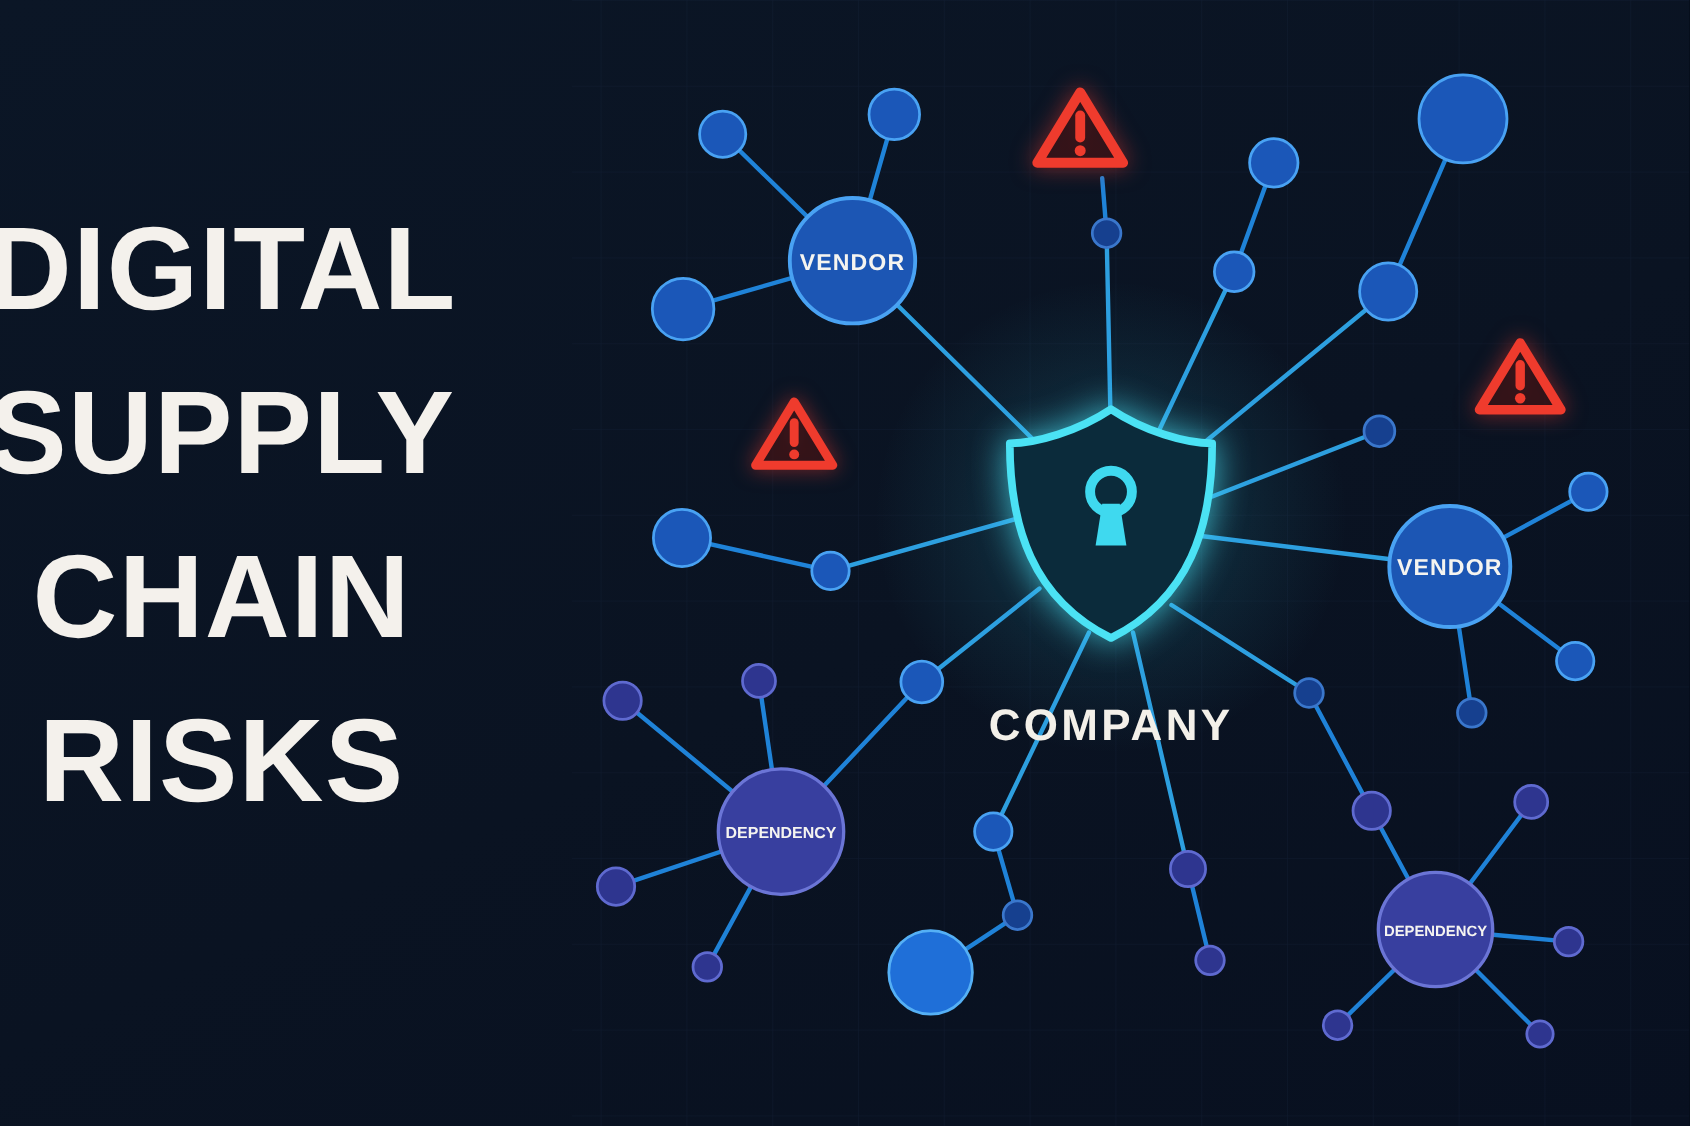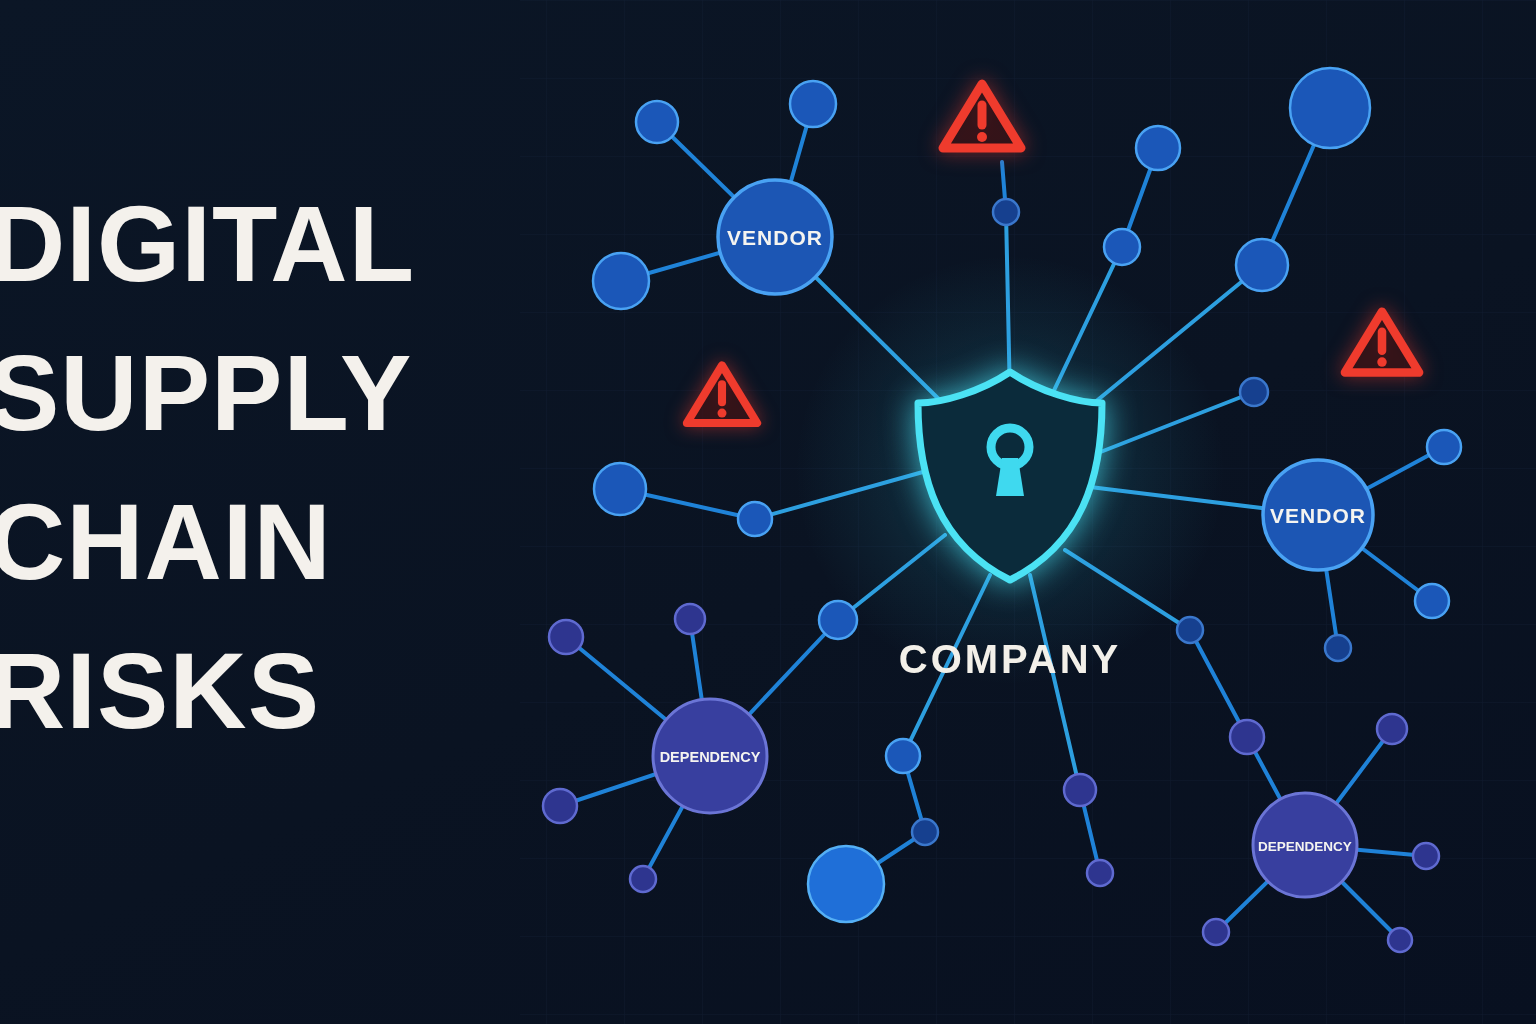--- a/index.html
+++ b/index.html
@@ -2,20 +2,21 @@
 <html><head>
 <meta charset="utf-8">
 <style>
   html,body{margin:0;padding:0;background:#060d18;}
   .canvas{
     position:relative;
     width:1536px;height:1024px;
     overflow:hidden;
     background:linear-gradient(155deg,#0b1626 0%,#0a1322 55%,#081020 100%);
     font-family:"Liberation Sans", sans-serif;
+    text-align:center;
   }
   .title-block{
     position:absolute;
     left:-12px;top:170px;
     color:#f4f1ec;
     font-weight:700;
     font-size:107px;
     line-height:149px;
     letter-spacing:1px;
     user-select:none;

